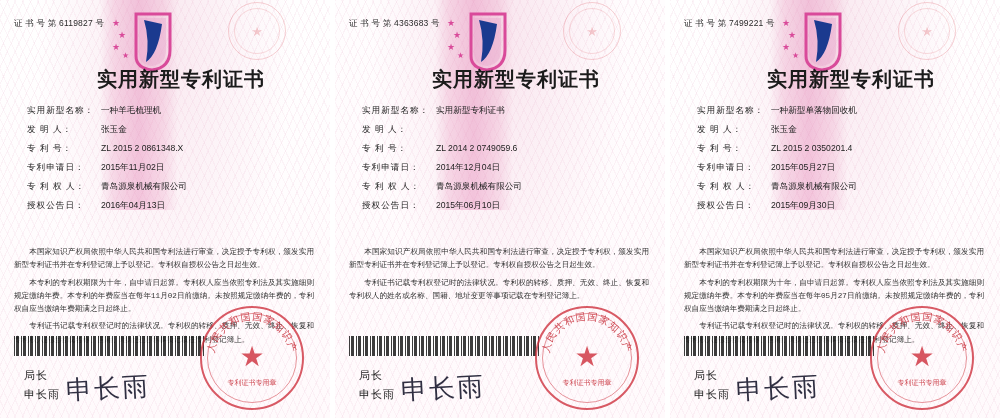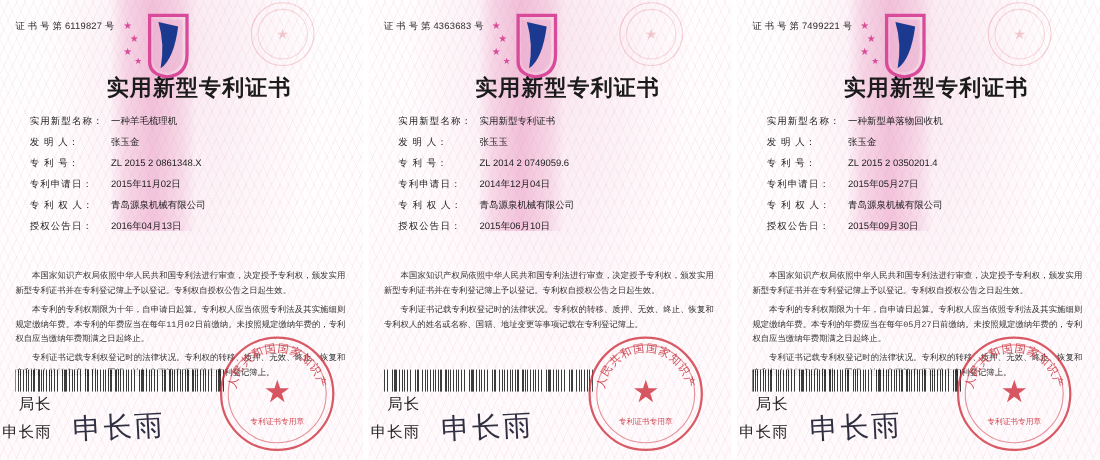--- a/index.html
+++ b/index.html
@@ -165,26 +165,25 @@
     background:
       repeating-linear-gradient(90deg,
         #1b1b1b 0px, #1b1b1b 1px, #ffffff 1px, #ffffff 2.4px,
         #1b1b1b 2.4px, #1b1b1b 3.6px, #ffffff 3.6px, #ffffff 4.4px,
         #1b1b1b 4.4px, #1b1b1b 5px, #ffffff 5px, #ffffff 7px);
     opacity: .85;
   }
   .signblock {
     position: absolute;
     bottom: 14px;
-    left: 2px;
-    font-size: 14px;
+    left: 24px;
+    font-size: 11px;
     color: #222;
     line-height: 1.75;
     letter-spacing: 1px;
-    text-align: right;
   }
   .signature {
     position: absolute;
     bottom: 12px;
     left: 66px;
     font-family: "DejaVu Serif", "Liberation Serif", serif;
     font-size: 26px;
     color: #1a1a2e;
     letter-spacing: 2px;
     transform: rotate(-3deg);
@@ -343,21 +342,20 @@
 
     <div class="title">实用新型专利证书</div>
 
     <div class="fields">
       <div class="field">
           <span class="lbl">实用新型名称：</span>
           <span class="val">实用新型专利证书</span>
         </div>
       <div class="field">
           <span class="lbl">发 明 人：</span>
-          <span class="val">张玉玉</span>
         </div>
       <div class="field">
           <span class="lbl">专 利 号：</span>
           <span class="val">ZL 2014 2 0749059.6</span>
         </div>
       <div class="field">
           <span class="lbl">专利申请日：</span>
           <span class="val">2014年12月04日</span>
         </div>
       <div class="field">

